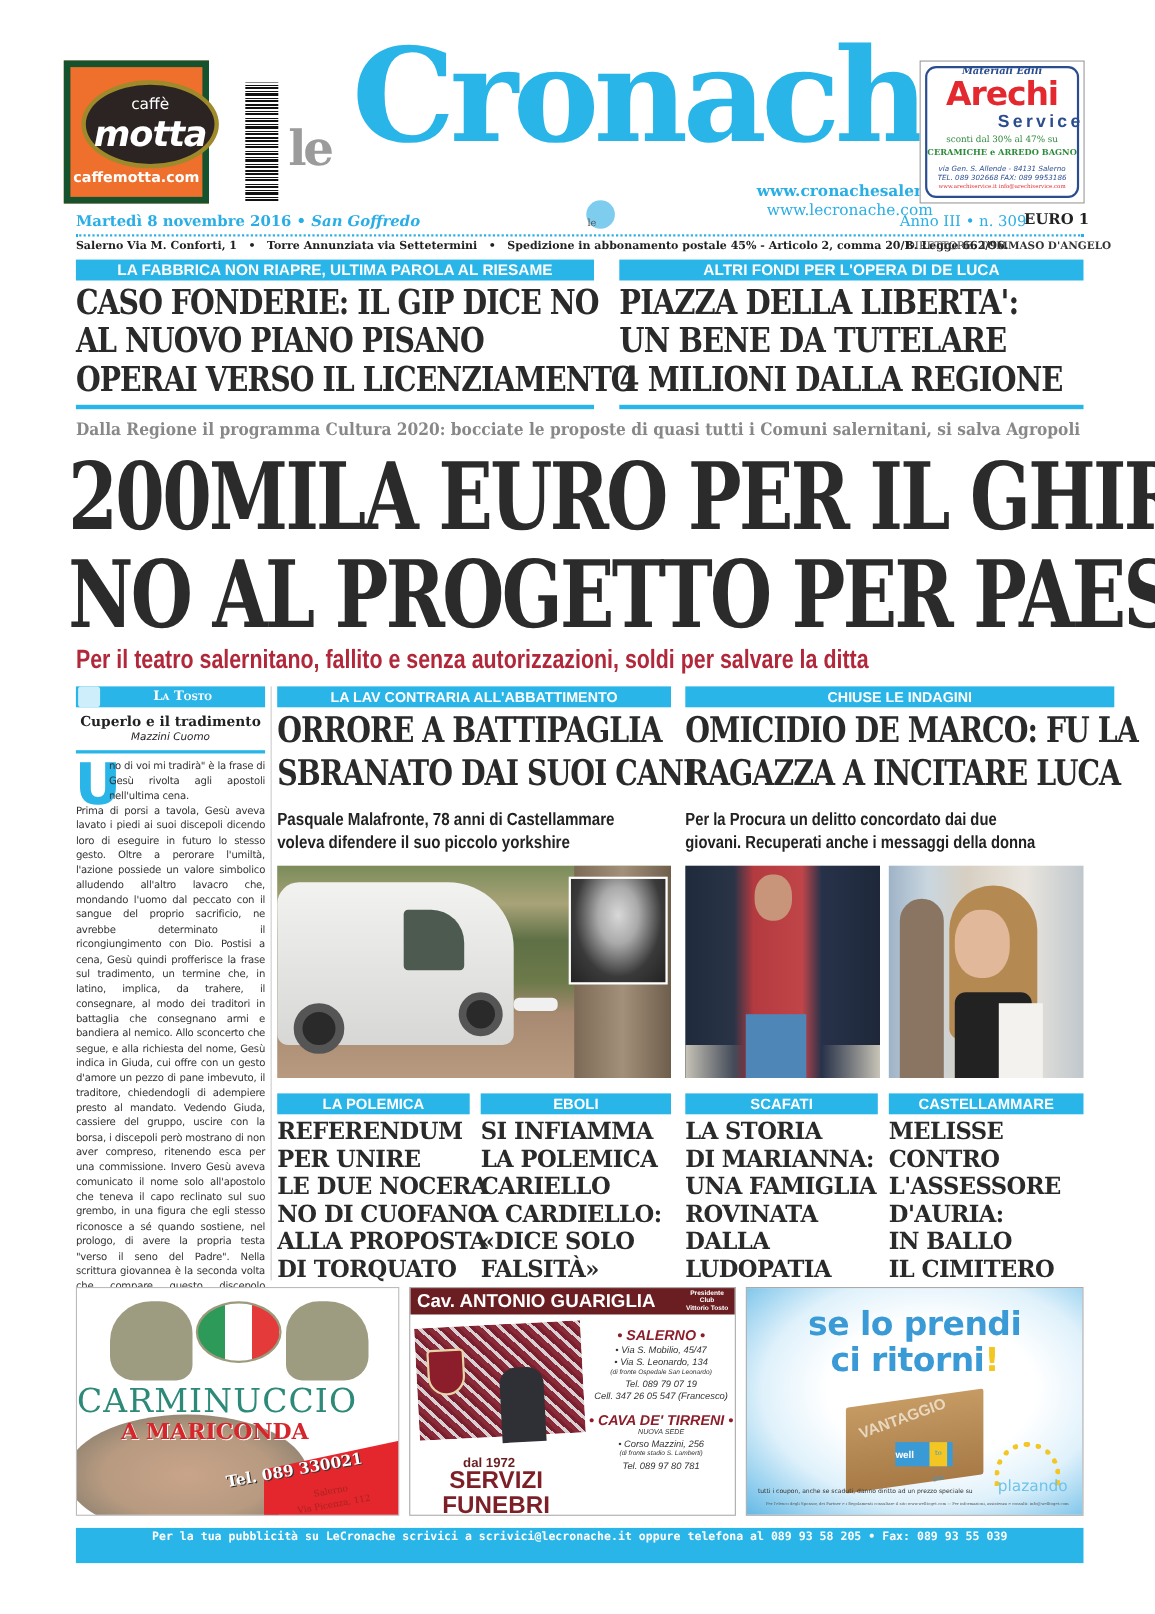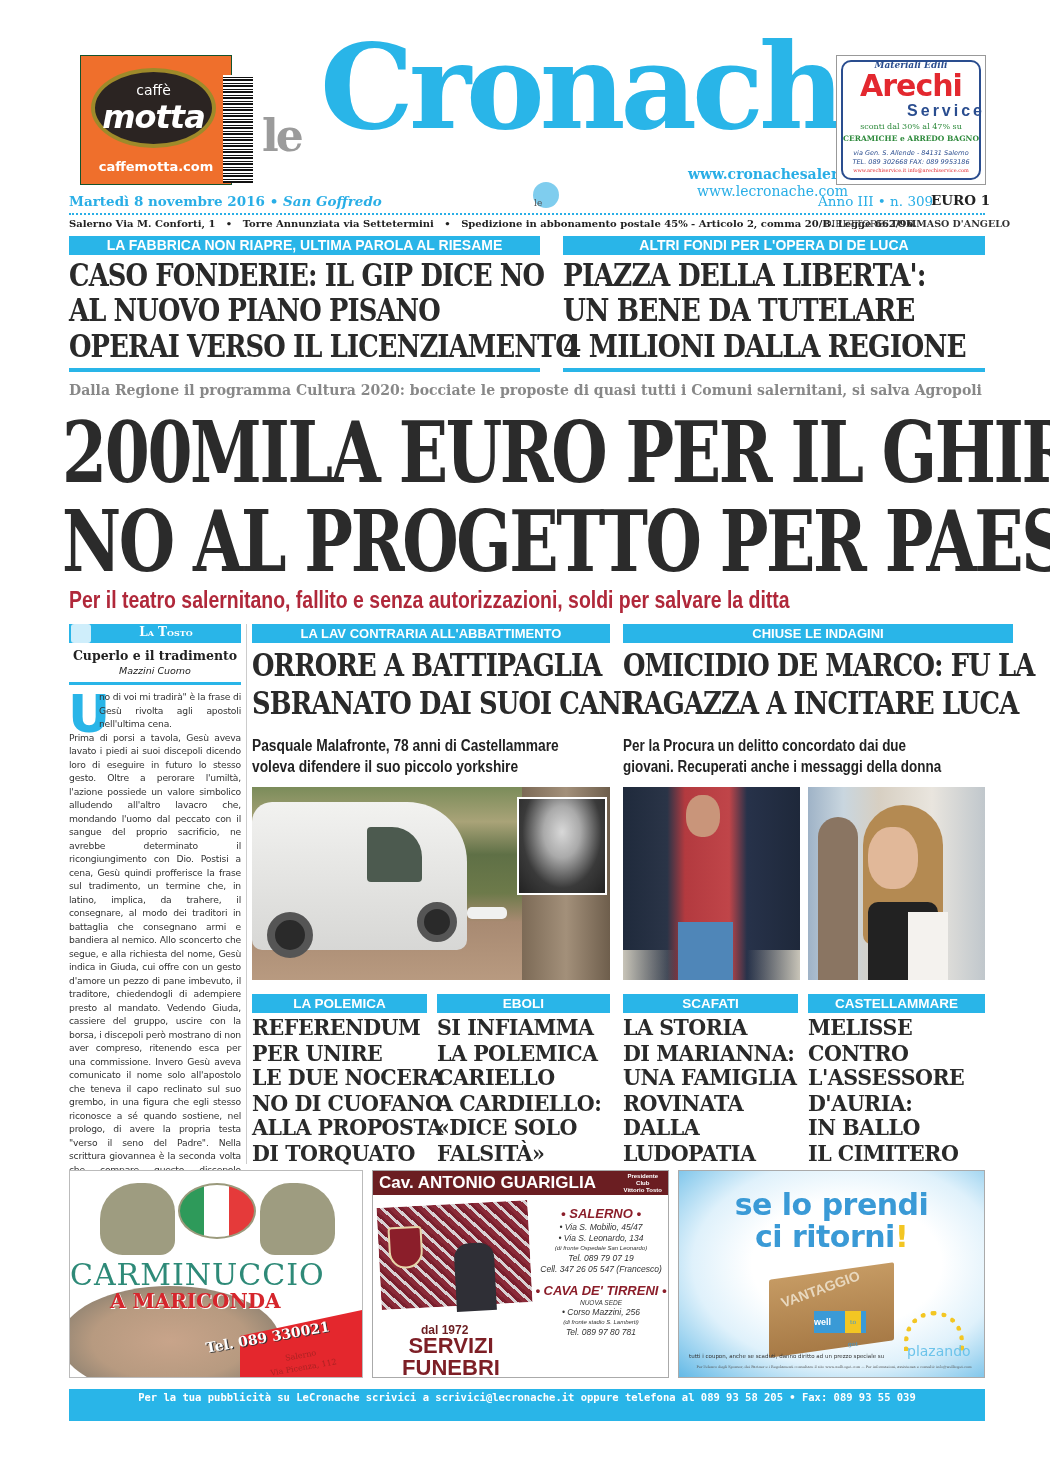--- a/index.html
+++ b/index.html
@@ -2,21 +2,21 @@
 <html><head>
 <meta charset="utf-8">
 <style>
 *{box-sizing:border-box;margin:0;padding:0}
 body{width:1050px;height:1467px;background:#fff;position:relative;font-family:"DejaVu Serif",serif;color:#222;overflow:hidden}
 .abs{position:absolute}
 .band{background:#29b5e8;color:#fff;text-align:center;font-family:"Liberation Sans",sans-serif;font-weight:bold;font-stretch:condensed;letter-spacing:0}
 .hl{font-family:"DejaVu Serif",serif;font-weight:bold;color:#2a2a2a;transform-origin:left top;white-space:nowrap}
 .dots{border-top:2px dotted #29aee6}
 
-#motta{left:80px;top:55px;width:152px;height:130px;background:#ef6f2c;border:1px solid #14532d}
+#motta{left:58px;top:55px;width:132px;height:130px;background:#ef6f2c;border:6px solid #14532d}
 #motta .oval{position:absolute;left:10px;top:12px;width:125px;height:80px;border-radius:50%;background:#2b2422;border:4px solid #9e8a2a}
 #motta .caffe{position:absolute;left:0;right:0;top:10px;text-align:center;color:#fff;font-family:"DejaVu Sans",sans-serif;font-size:14px}
 #motta .motta{position:absolute;left:0;right:0;top:26px;text-align:center;color:#fff;font-family:"DejaVu Sans",sans-serif;font-weight:bold;font-size:32px;font-style:italic;letter-spacing:-1px}
 #motta .url{position:absolute;left:0;right:0;bottom:10px;text-align:center;color:#fff;font-family:"DejaVu Sans",sans-serif;font-size:13px;font-weight:bold}
 #barcode{left:223px;top:75px;width:30px;height:108px;background:repeating-linear-gradient(0deg,#111 0 2px,#fff 2px 3px,#111 3px 4px,#fff 4px 6px)}
 #logo-le{left:262px;top:110px;font-size:44px;color:#9b9b9b;font-weight:bold;letter-spacing:-3px}
 #logo-cronache{left:320px;top:28px;font-size:118px;color:#29b5e8;font-weight:bold;letter-spacing:-5px;font-family:"DejaVu Serif",serif;line-height:1}
 #site1{left:688px;top:166px;font-size:14px;color:#29aee6;font-weight:bold}
 #site2{left:697px;top:183px;font-size:14px;color:#29aee6}
 #mini-logo{left:533px;top:182px;width:26px;height:26px;border-radius:50%;background:#7fcdee}

